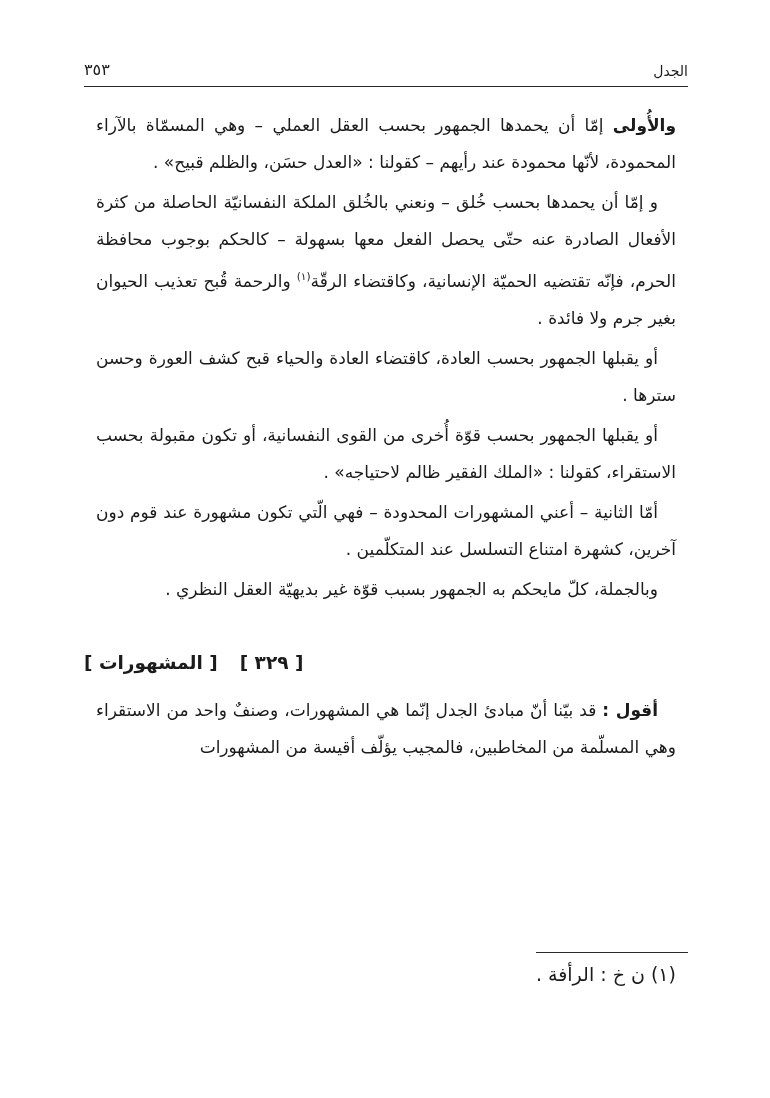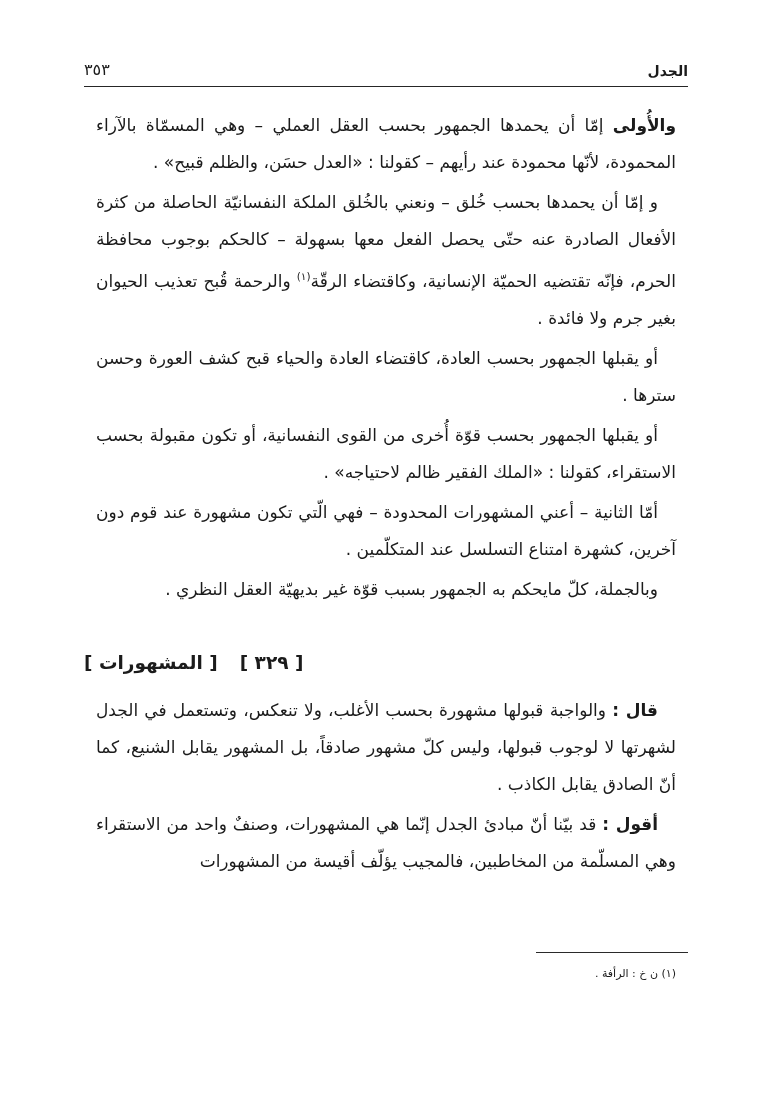--- a/index.html
+++ b/index.html
@@ -16,21 +16,21 @@
     color: #1b1b1b;
     direction: rtl;
     padding: 60px 82px 0 84px;
     overflow: hidden;
   }
   .page-header {
     display: flex;
     justify-content: space-between;
     align-items: flex-end;
   }
-  .running-title { font-size: 14px; font-weight: 700; }
+  .running-title { font-size: 14px; font-weight: 400; }
   .page-number  { font-size: 16px; }
   .header-rule {
     border-bottom: 1.6px solid #262626;
     margin-top: 7px;
   }
   .text-block {
     margin-top: 20px;
     font-size: 17px;
     line-height: 37px;
     text-align: justify;
@@ -56,21 +56,21 @@
     position: absolute;
     top: 952px; right: 82px; left: 84px;
   }
   .footnote-rule {
     width: 152px;
     border-top: 1.5px solid #2a2a2a;
     margin-bottom: 9px;
   }
   .footnote {
     margin: 0;
-    font-size: 11px;
+    font-size: 19px;
     line-height: 24px;
     padding-right: 12px;
   }
 </style>
 </head>
 <body>
 
 <div class="page">
 
   <header class="page-header">
@@ -88,21 +88,20 @@
     <p class="para"><span>أو يقبلها الجمهور بحسب العادة، كاقتضاء العادة والحياء قبح كشف العورة وحسن سترها .</span></p>
 
     <p class="para"><span>أو يقبلها الجمهور بحسب قوّة أُخرى من القوى النفسانية، أو تكون مقبولة بحسب الاستقراء، كقولنا : «الملك الفقير ظالم لاحتياجه» .</span></p>
 
     <p class="para"><span>أمّا الثانية – أعني المشهورات المحدودة – فهي الّتي تكون مشهورة عند قوم دون آخرين، كشهرة امتناع التسلسل عند المتكلّمين .</span></p>
 
     <p class="para"><span>وبالجملة، كلّ مايحكم به الجمهور بسبب قوّة غير بديهيّة العقل النظري .</span></p>
 
     <h2 class="section-heading"><span class="sec-num">[ ٣٢٩ ]</span><span>[ المشهورات ]</span></h2>
 
-    <p class="para"><span class="lead">قال :</span><span> والواجبة قبولها مشهورة بحسب الأغلب، ولا تنعكس، وتستعمل في الجدل لشهرتها لا لوجوب قبولها، وليس كلّ مشهور صادقاً، بل المشهور يقابل الشنيع، كما أنّ الصادق يقابل الكاذب .</span></p>
 
     <p class="para"><span class="lead">أقول :</span><span> قد بيّنا أنّ مبادئ الجدل إنّما هي المشهورات، وصنفٌ واحد من الاستقراء وهي المسلّمة من المخاطبين، فالمجيب يؤلّف أقيسة من المشهورات</span></p>
 
   </main>
 
   <footer class="footnote-area">
     <div class="footnote-rule"></div>
     <p class="footnote">(١) ن خ : الرأفة .</p>
   </footer>
 

